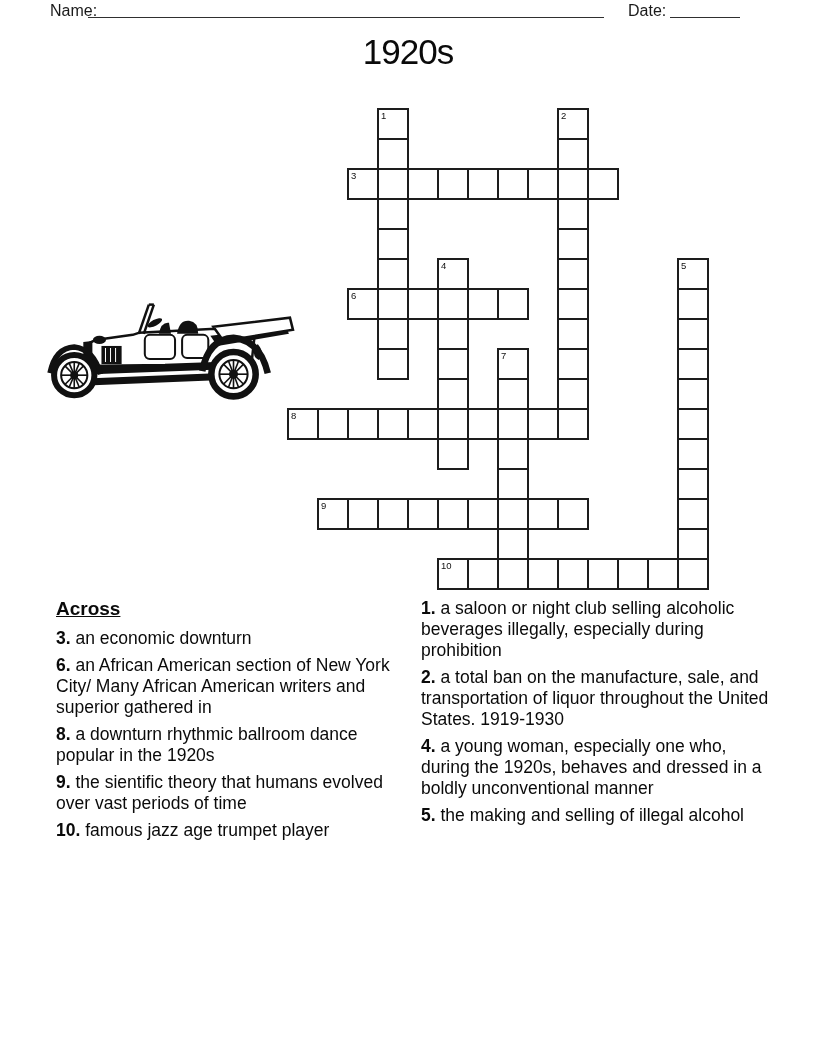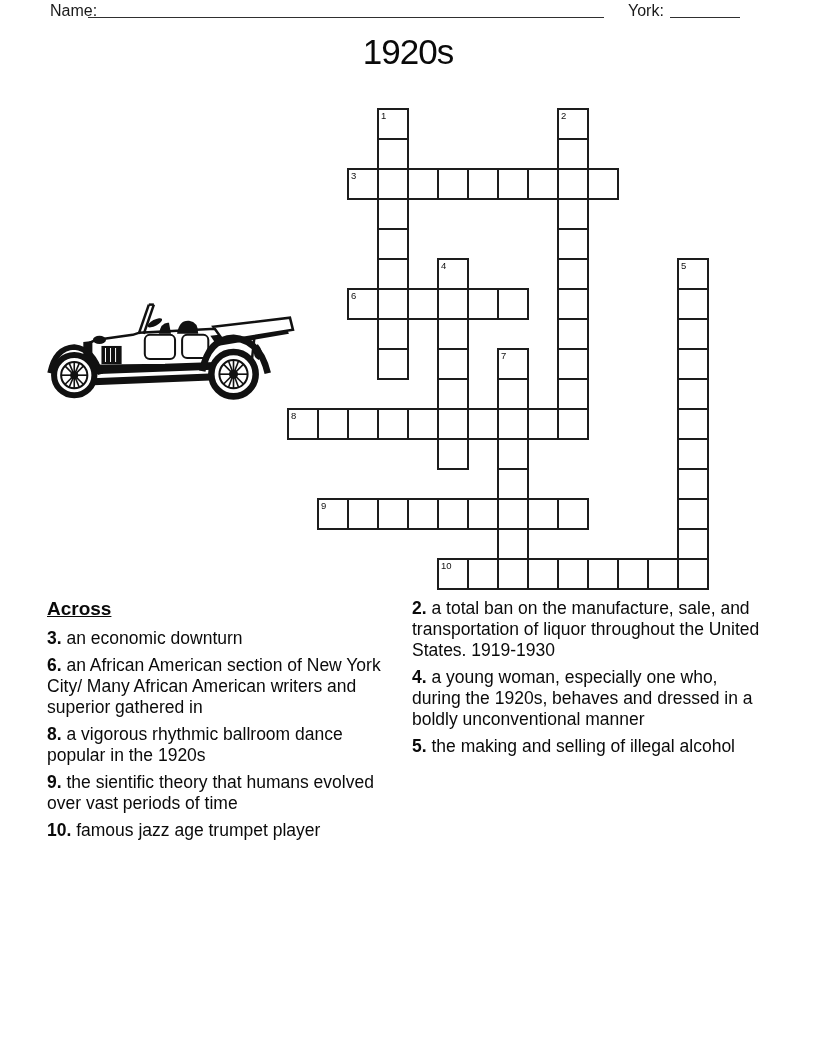--- a/index.html
+++ b/index.html
@@ -18,40 +18,40 @@
   .title{position:absolute;top:32px;left:0;width:816px;text-align:center;
          font-size:35px;font-weight:400;letter-spacing:-1px;color:#0a0a0a;}
 
   
   #grid{position:absolute;left:0;top:0;}
   .cell{position:absolute;width:32px;height:32px;box-sizing:border-box;
         border:2px solid #1d1d1d;background:#fff;}
   .num{position:absolute;top:0px;left:2px;font-size:9.5px;line-height:11px;color:#111;}
 
   
-  .clues{position:absolute;top:598px;}
+  .clues{position:absolute;top:598px;margin-left:9px;}
   #across-col{left:47px;width:338px;}
   #down-col{left:412px;width:348px;}
   .clue-heading{font-size:19px;font-weight:bold;text-decoration:underline;
                 margin-bottom:8px;color:#0a0a0a;}
   .clue{font-size:17.5px;line-height:21px;margin-bottom:6px;color:#0a0a0a;}
   .clue b{font-weight:bold;}
 
   
   #car{position:absolute;left:44px;top:301px;width:252px;height:102px;}
   #car svg{width:100%;height:100%;display:block;}
 </style>
 </head>
 <body>
 
 <div class="page">
 
   <span class="hlabel" id="name-label">Name:</span>
   <span class="writeline" id="name-line"></span>
-  <span class="hlabel" id="date-label">York:</span>
+  <span class="hlabel" id="date-label">Date:</span>
   <span class="writeline" id="date-line"></span>
 
   <div class="title">1920s</div>
 
   <div id="car">
     <svg viewBox="0 0 250 100">
 
       <polygon points="48,76 170,71 171,78 49,83" fill="#111"></polygon>
       <polygon points="48,63 208,57 208,66 48,72" fill="#111"></polygon>
 
@@ -215,27 +215,28 @@
       <div class="cell" style="left: 587px; top: 558px;"></div>
       <div class="cell" style="left: 617px; top: 558px;"></div>
       <div class="cell" style="left: 647px; top: 558px;"></div>
     </div>
 
   <div class="clues" id="across-col">
     <div class="clue-heading">Across</div>
     <div id="across-list">
         <div class="clue"><b>3.</b><span> an economic downturn</span></div>
         <div class="clue"><b>6.</b><span> an African American section of New York City/ Many African American writers and superior gathered in</span></div>
-        <div class="clue"><b>8.</b><span> a vigorous rhythmic ballroom dance popular in the 1920s</span></div>
+        <div class="clue"><b>8.</b><span> a downturn rhythmic ballroom dance popular in the 1920s</span></div>
         <div class="clue"><b>9.</b><span> the sientific theory that humans evolved over vast periods of time</span></div>
         <div class="clue"><b>10.</b><span> famous jazz age trumpet player</span></div>
       </div>
   </div>
 
   <div class="clues" id="down-col">
     <div id="down-list">
+        <div class="clue"><b>1.</b><span> a saloon or night club selling alcoholic beverages illegally, especially during prohibition</span></div>
         <div class="clue"><b>2.</b><span> a total ban on the manufacture, sale, and transportation of liquor throughout the United States. 1919-1930</span></div>
         <div class="clue"><b>4.</b><span> a young woman, especially one who, during the 1920s, behaves and dressed in a boldly unconventional manner</span></div>
         <div class="clue"><b>5.</b><span> the making and selling of illegal alcohol</span></div>
       </div>
   </div>
 
 </div>
 
 </body></html>

